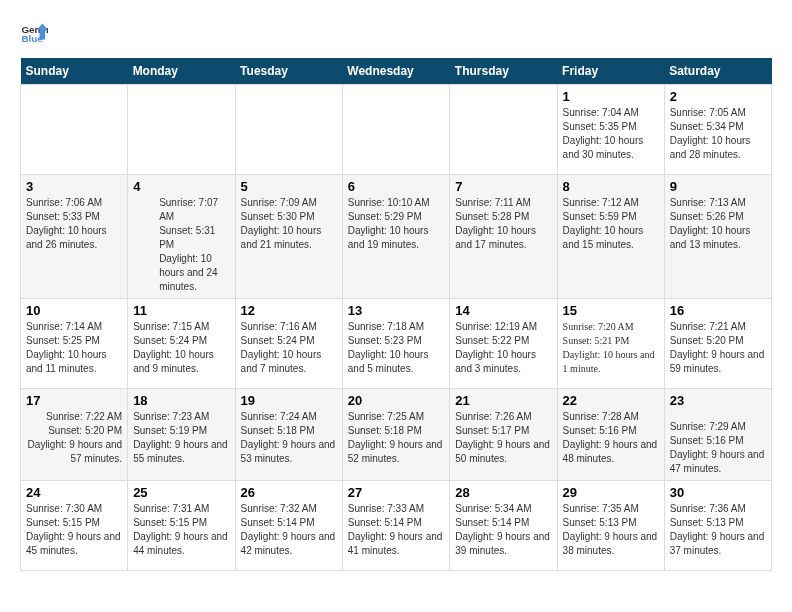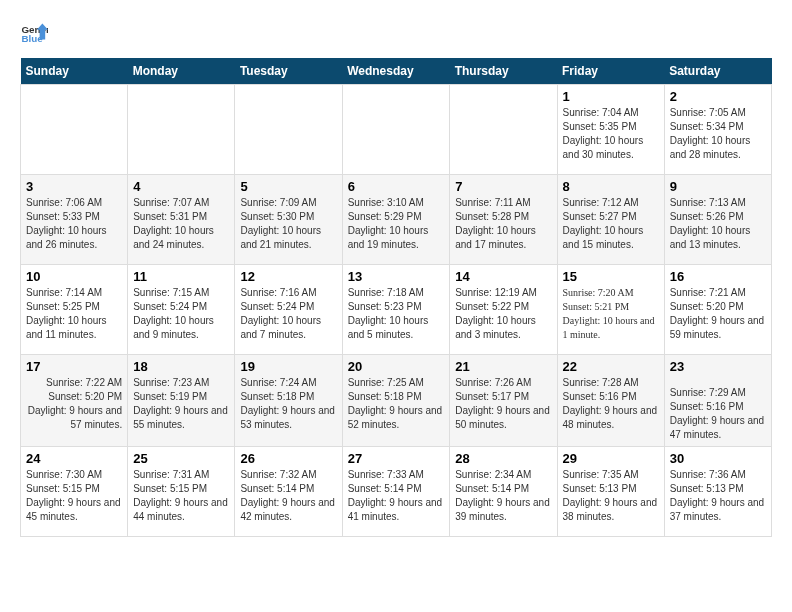--- a/index.html
+++ b/index.html
@@ -125,46 +125,46 @@
       </tr>
       <tr>
         <td>
           <span class="day-number">3</span>
           <div class="day-info" style="white-space: pre-line;">Sunrise: 7:06 AM
 Sunset: 5:33 PM
 Daylight: 10 hours and 26 minutes.</div>
         </td>
         <td>
           <span class="day-number">4</span>
-          <div class="day-info" style="white-space: pre-line;">Sunrise: 7:07 AM
+          <div class="day-info" style="white-space: pre-line; margin-left: 26px;">Sunrise: 7:07 AM
 Sunset: 5:31 PM
 Daylight: 10 hours and 24 minutes.</div>
         </td>
         <td>
           <span class="day-number">5</span>
           <div class="day-info" style="white-space: pre-line;">Sunrise: 7:09 AM
 Sunset: 5:30 PM
 Daylight: 10 hours and 21 minutes.</div>
         </td>
         <td>
           <span class="day-number">6</span>
-          <div class="day-info" style="white-space: pre-line;">Sunrise: 3:10 AM
+          <div class="day-info" style="white-space: pre-line;">Sunrise: 10:10 AM
 Sunset: 5:29 PM
 Daylight: 10 hours and 19 minutes.</div>
         </td>
         <td>
           <span class="day-number">7</span>
           <div class="day-info" style="white-space: pre-line;">Sunrise: 7:11 AM
 Sunset: 5:28 PM
 Daylight: 10 hours and 17 minutes.</div>
         </td>
         <td>
           <span class="day-number">8</span>
           <div class="day-info" style="white-space: pre-line;">Sunrise: 7:12 AM
-Sunset: 5:27 PM
+Sunset: 5:59 PM
 Daylight: 10 hours and 15 minutes.</div>
         </td>
         <td>
           <span class="day-number">9</span>
           <div class="day-info" style="white-space: pre-line;">Sunrise: 7:13 AM
 Sunset: 5:26 PM
 Daylight: 10 hours and 13 minutes.</div>
         </td>
       </tr>
       <tr>
@@ -275,21 +275,21 @@
 Daylight: 9 hours and 42 minutes.</div>
         </td>
         <td>
           <span class="day-number">27</span>
           <div class="day-info" style="white-space: pre-line;">Sunrise: 7:33 AM
 Sunset: 5:14 PM
 Daylight: 9 hours and 41 minutes.</div>
         </td>
         <td>
           <span class="day-number">28</span>
-          <div class="day-info" style="white-space: pre-line;">Sunrise: 2:34 AM
+          <div class="day-info" style="white-space: pre-line;">Sunrise: 5:34 AM
 Sunset: 5:14 PM
 Daylight: 9 hours and 39 minutes.</div>
         </td>
         <td>
           <span class="day-number">29</span>
           <div class="day-info" style="white-space: pre-line;">Sunrise: 7:35 AM
 Sunset: 5:13 PM
 Daylight: 9 hours and 38 minutes.</div>
         </td>
         <td>

